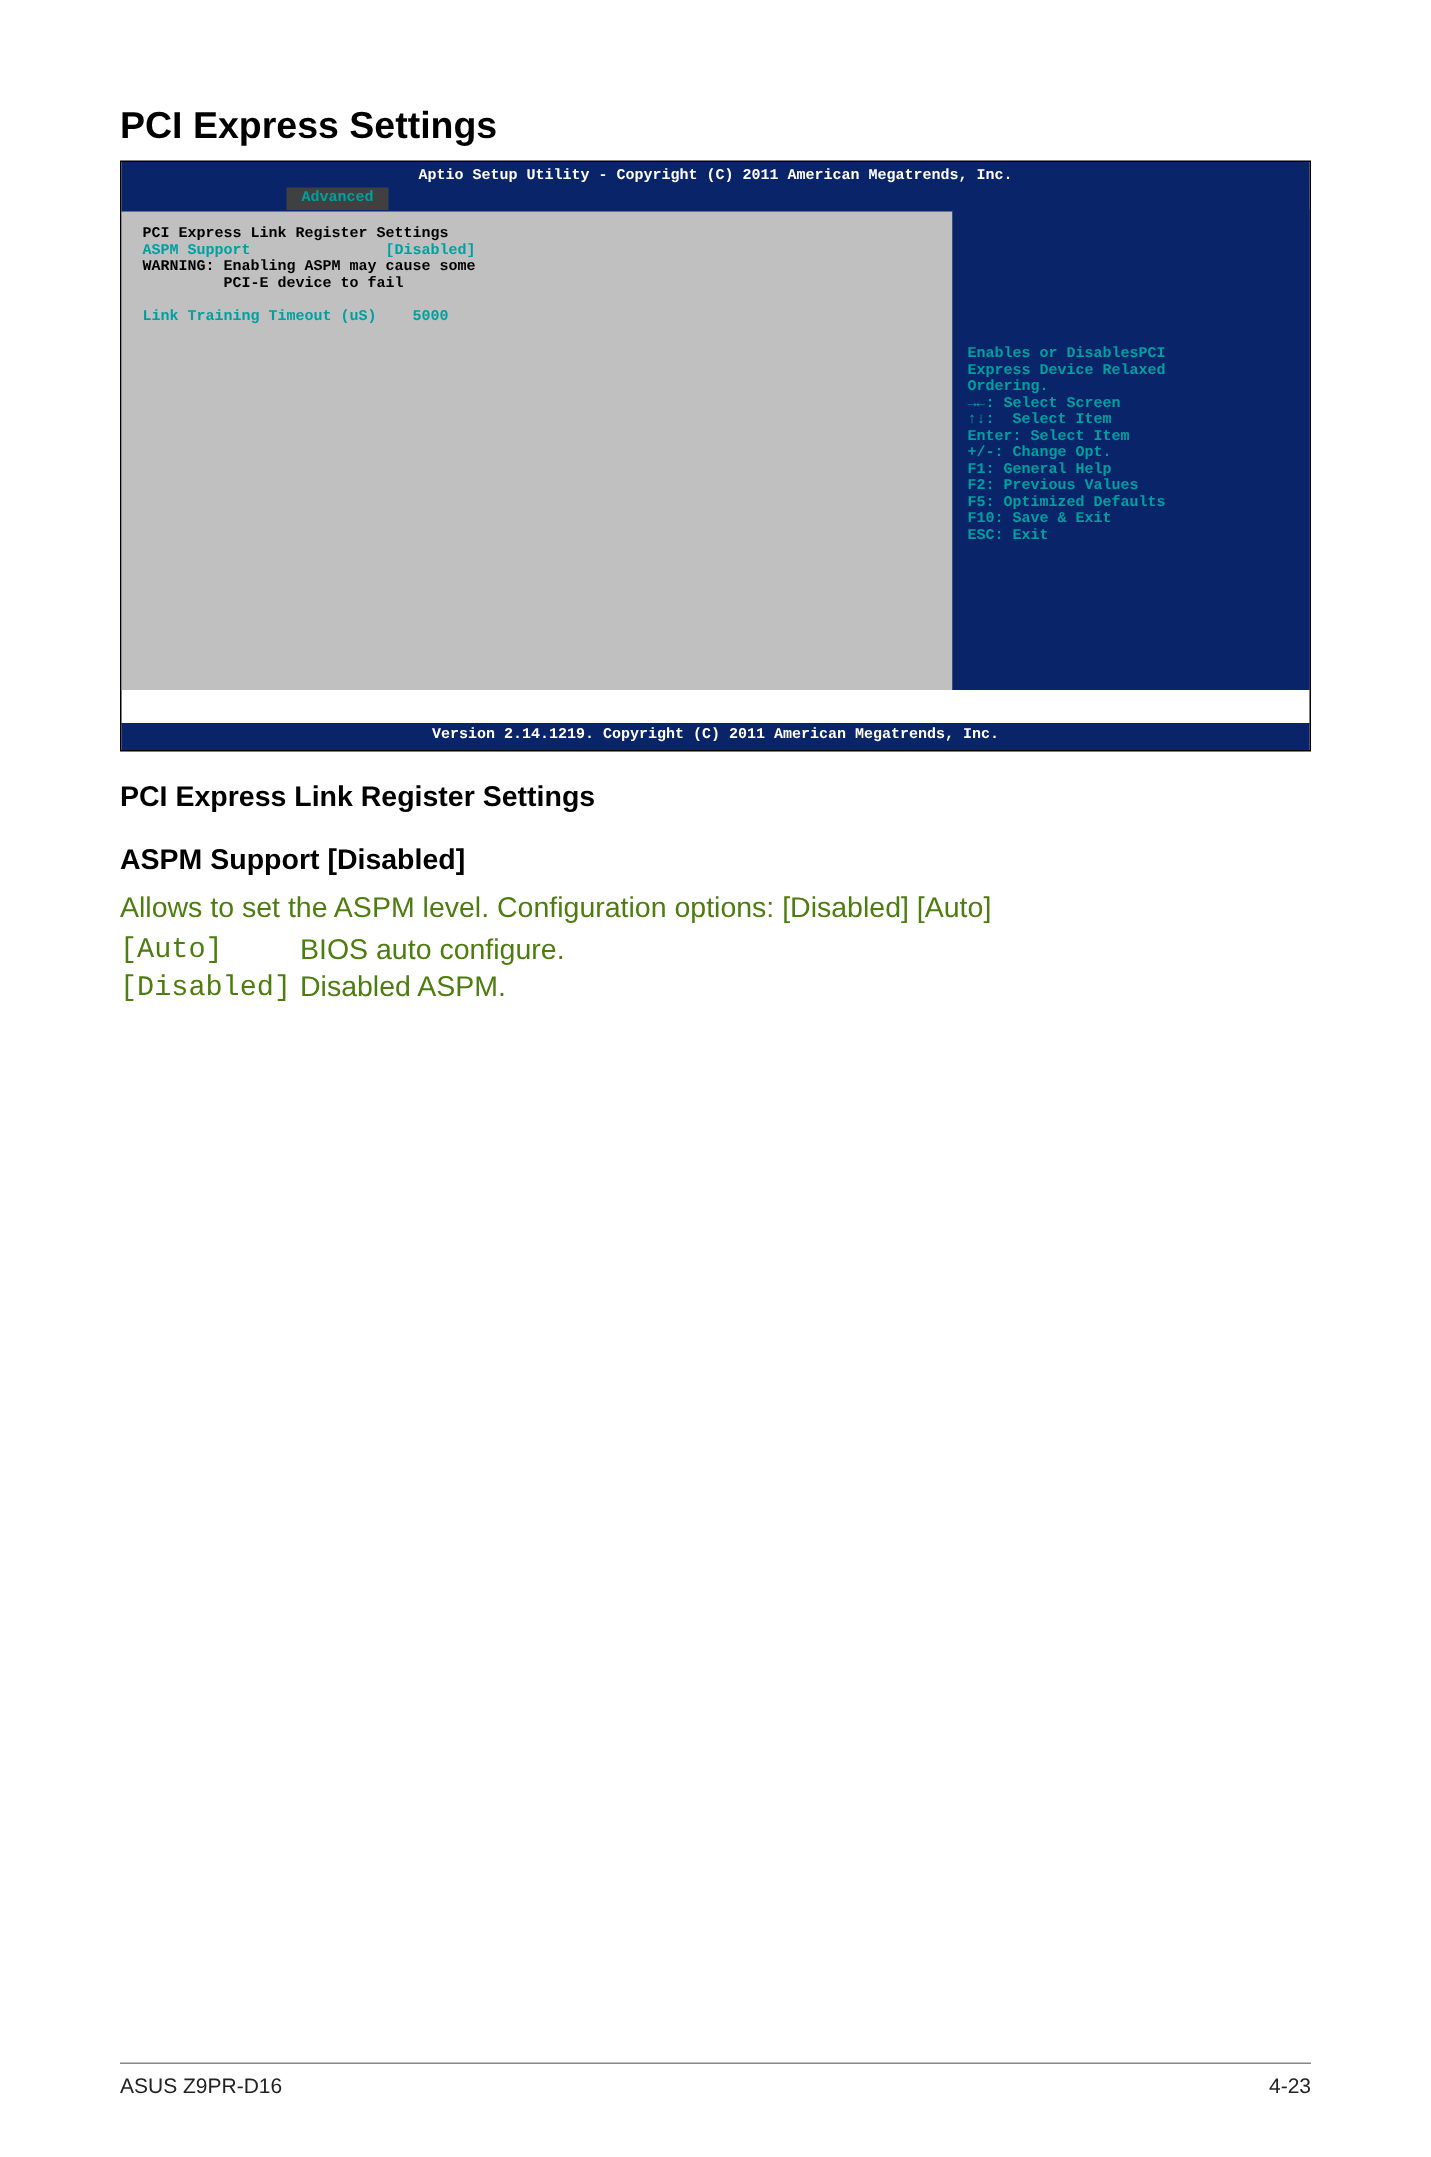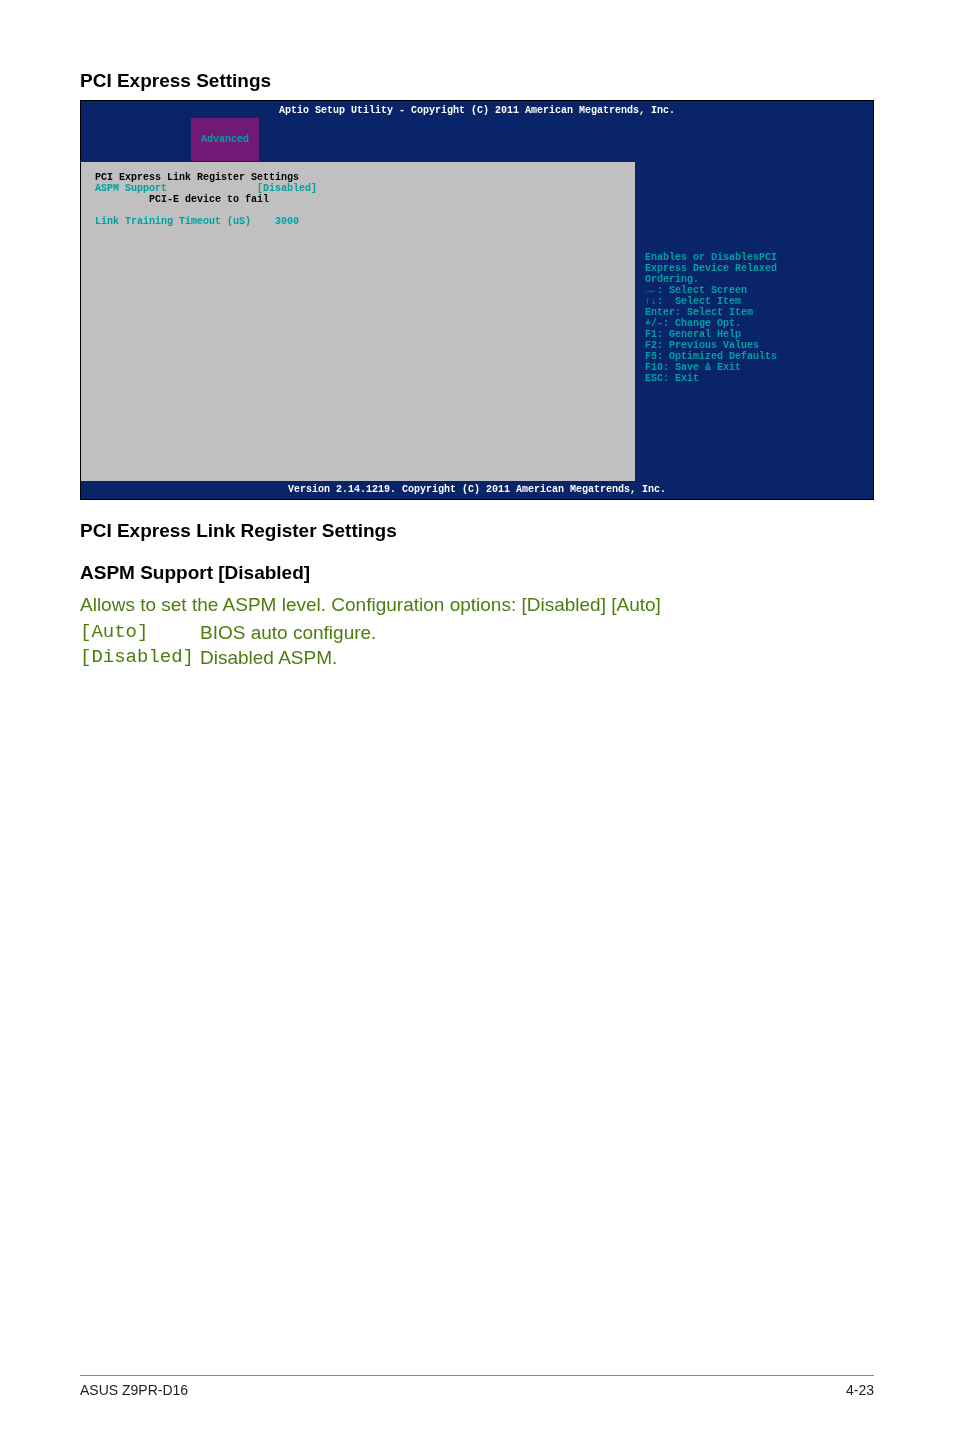--- a/index.html
+++ b/index.html
@@ -15,21 +15,21 @@
     }
     .page-content {
       padding: 70px 80px 40px 80px;
     }
     .heading {
       font-weight: bold;
       color: #000;
       margin-bottom: 8px;
     }
     .h-pci {
-      font-size: 19px;
+      font-size: 25px;
     }
     .h-sub {
       font-size: 19px;
       margin-top: 20px;
     }
     .bios-box {
       border: 1px solid #000;
       font-family: "Courier New", monospace;
       font-size: 10px;
       font-weight: bold;
@@ -39,24 +39,24 @@
       background: #0a246a;
       color: #fff;
       padding: 2px 0 0 0;
     }
     .bios-header-title {
       text-align: center;
       padding: 2px 0;
     }
     .bios-tab {
       margin-left: 110px;
-      background: #701a75;
+      background: #404040;
       color: #00a0a0;
       display: inline-block;
-      padding: 16px 10px;
+      padding: 2px 10px;
     }
     .bios-body {
       background: #0a246a;
       display: flex;
       min-height: 320px;
     }
     .bios-left {
       flex: 1;
       background: #c0c0c0;
       padding: 10px 14px;
@@ -87,20 +87,21 @@
     }
     .bios-black {
       color: #000;
     }
     .bios-footer {
       background: #0a246a;
       color: #fff;
       text-align: center;
       padding: 2px 0 4px 0;
       border-top: 1px solid #0a246a;
+      margin-top: 22px;
     }
     .body-text {
       font-size: 19px;
       color: #4d7c0f;
       margin-top: 6px;
       line-height: 1.35;
     }
     .opt-table {
       margin-top: 2px;
     }
@@ -139,23 +140,24 @@
 
   <div class="bios-box">
     <div class="bios-header">
       <div class="bios-header-title">Aptio Setup Utility - Copyright (C) 2011 American Megatrends, Inc.</div>
       <div class="bios-tab">Advanced</div>
     </div>
     <div class="bios-body">
       <div class="bios-left">
         <div class="bios-row bios-black">PCI Express Link Register Settings</div>
         <div class="bios-row"><span class="bios-cyan">ASPM Support</span><span class="bios-cyan">               </span><span class="bios-cyan">[Disabled]</span></div>
+        <div class="bios-row bios-black">WARNING: Enabling ASPM may cause some</div>
         <div class="bios-row bios-black">         PCI-E device to fail</div>
         <div class="bios-row">&nbsp;</div>
-        <div class="bios-row"><span class="bios-cyan">Link Training Timeout (uS)</span><span class="bios-cyan">    </span><span class="bios-cyan">3000</span></div>
+        <div class="bios-row"><span class="bios-cyan">Link Training Timeout (uS)</span><span class="bios-cyan">    </span><span class="bios-cyan">5000</span></div>
       </div>
       <div class="bios-right">
         <div class="bios-right-top">
           <div class="bios-row">Enables or DisablesPCI</div>
           <div class="bios-row">Express Device Relaxed</div>
           <div class="bios-row">Ordering.</div>
         </div>
         <div class="bios-right-bottom">
           <div class="bios-row">→←: Select Screen</div>
           <div class="bios-row">↑↓:  Select Item</div>

